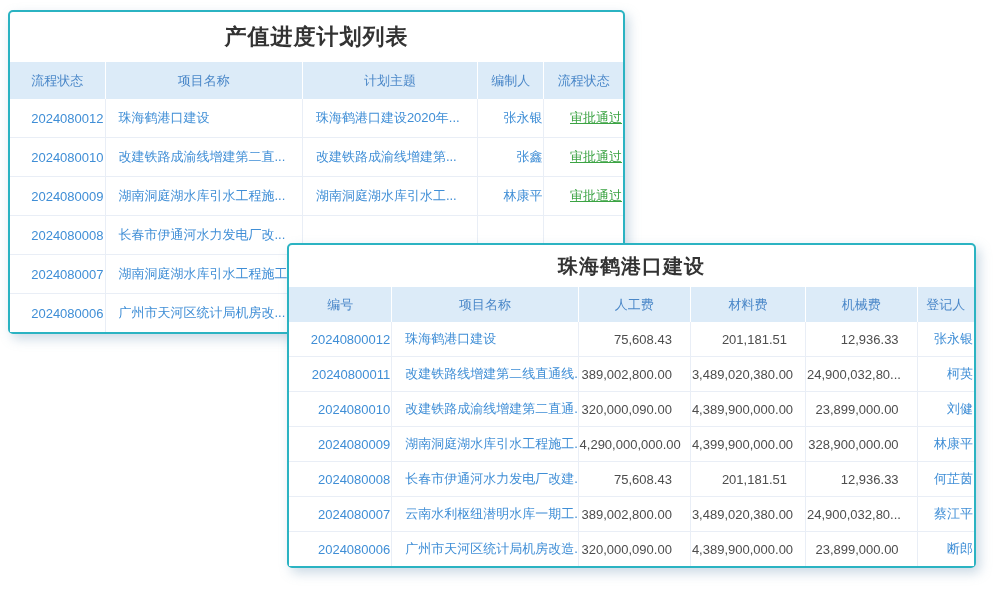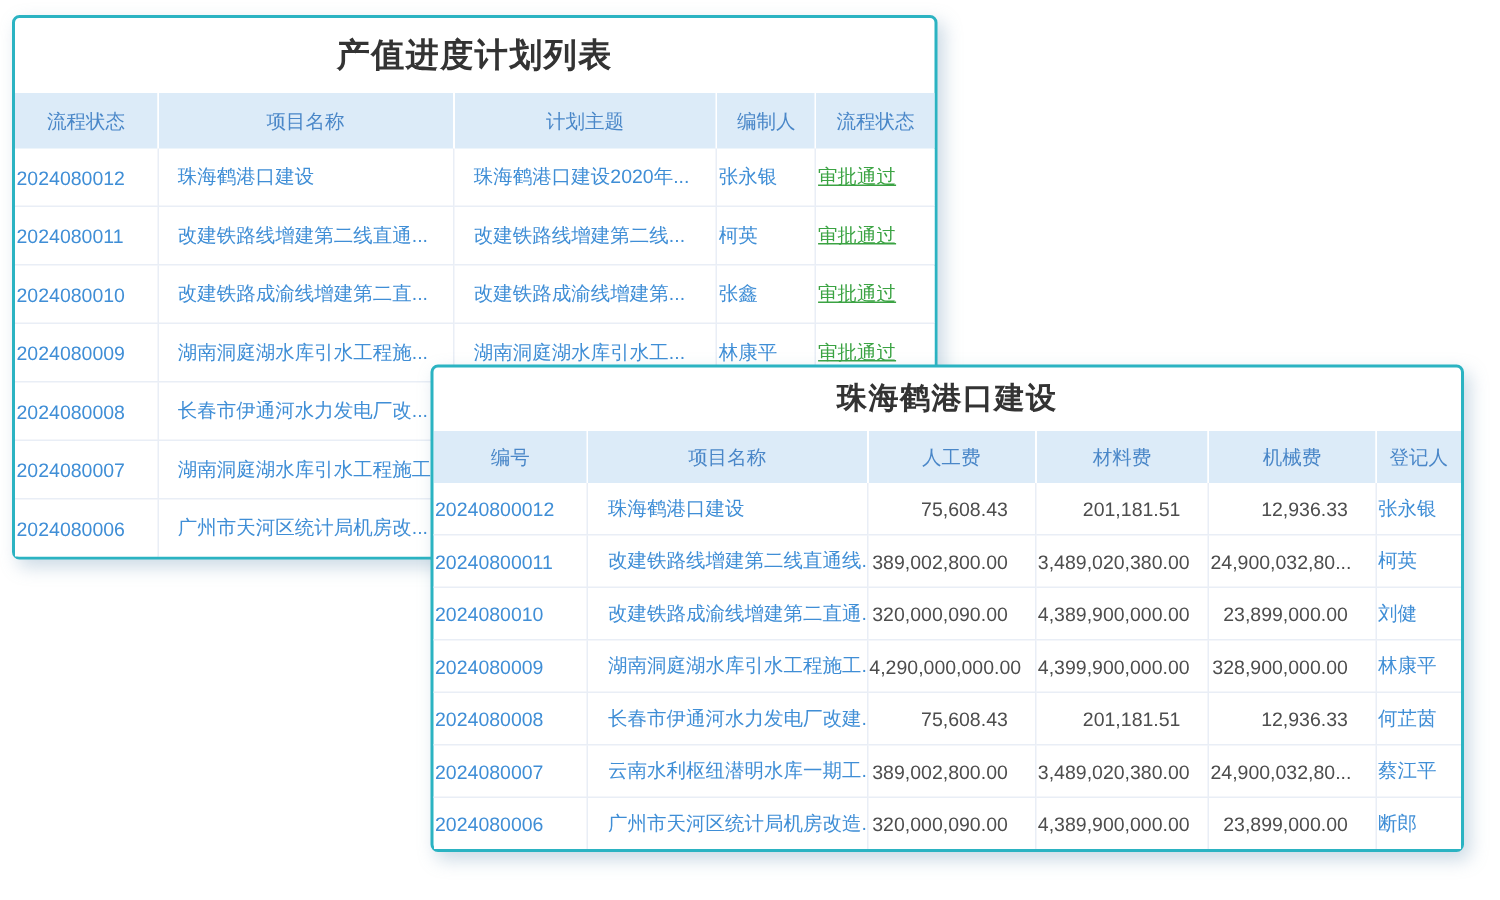--- a/index.html
+++ b/index.html
@@ -48,21 +48,21 @@
     border-right:1px solid var(--c-row_border, #e9eef6);
     border-bottom:1px solid var(--c-row_border, #e9eef6);
     overflow:hidden; white-space:nowrap;
     background:#ffffff;
   }
   .card1 td { height:36px; }
   .card2 td { height:32px; }
   table.grid tr:last-child td { border-bottom:none; }
   table.grid th:last-child, table.grid td:last-child { border-right:none;margin-top:47px; }
   .al { text-align:left;  padding-left:13px; }
-  .ac { text-align:left; }
+  .ac { text-align:right; }
   .ar { text-align:right; padding-right:18px; }
   .c-link   { color:var(--c-link_text, #3f8ed6); }
   .c-dark   { color:var(--c-money_text, #4d4d4d);margin-top:20px; }
   .c-status { color:var(--c-status_green, #3ba343); text-decoration:underline; }
 </style>
 </head>
 <body>
 
 <div class="card card1">
   <div class="card-title">产值进度计划列表</div>
@@ -85,27 +85,20 @@
       </thead>
       <tbody>
         <tr>
           <td class="ac c-link">2024080012</td>
           <td class="al c-link">珠海鹤港口建设</td>
           <td class="al c-link">珠海鹤港口建设2020年...</td>
           <td class="ac c-link">张永银</td>
           <td class="ac c-status">审批通过</td>
         </tr>
         <tr>
-          <td class="ac c-link">2024080011</td>
-          <td class="al c-link">改建铁路线增建第二线直通...</td>
-          <td class="al c-link">改建铁路线增建第二线...</td>
-          <td class="ac c-link">柯英</td>
-          <td class="ac c-status">审批通过</td>
-        </tr>
-        <tr>
           <td class="ac c-link">2024080010</td>
           <td class="al c-link">改建铁路成渝线增建第二直...</td>
           <td class="al c-link">改建铁路成渝线增建第...</td>
           <td class="ac c-link">张鑫</td>
           <td class="ac c-status">审批通过</td>
         </tr>
         <tr>
           <td class="ac c-link">2024080009</td>
           <td class="al c-link">湖南洞庭湖水库引水工程施...</td>
           <td class="al c-link">湖南洞庭湖水库引水工...</td>

